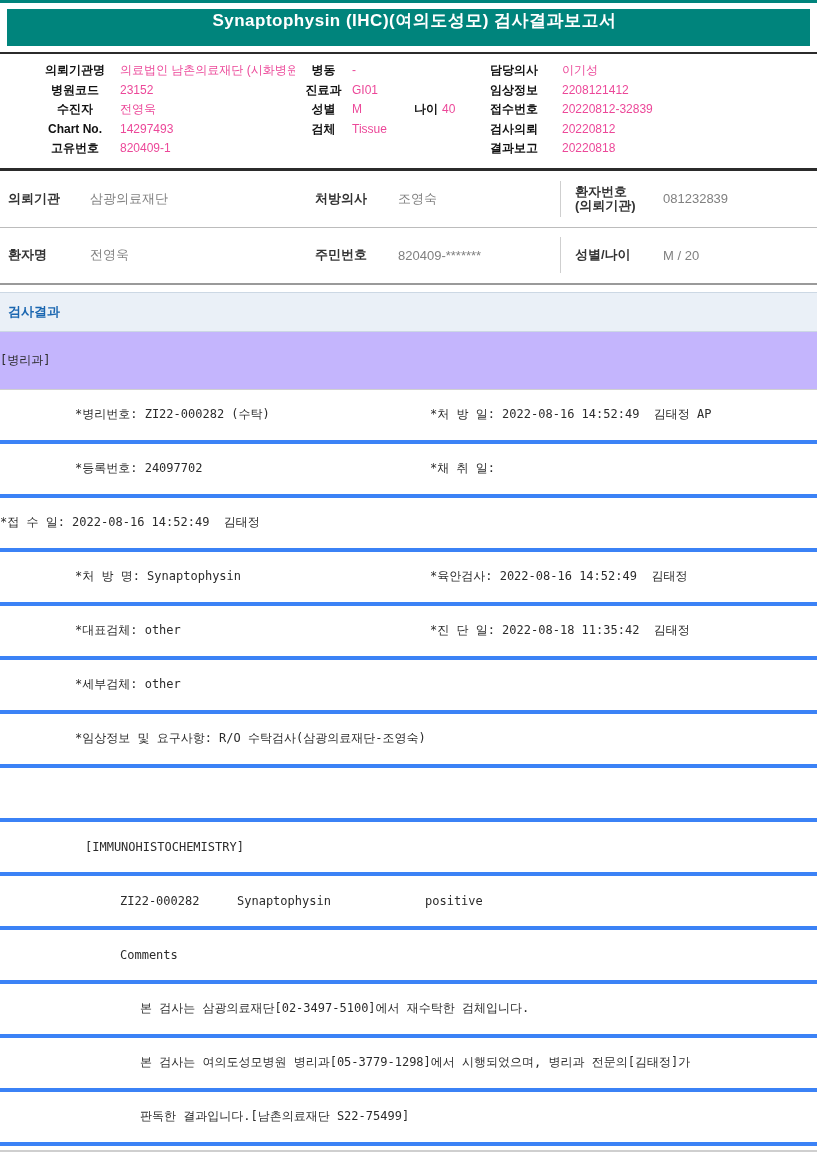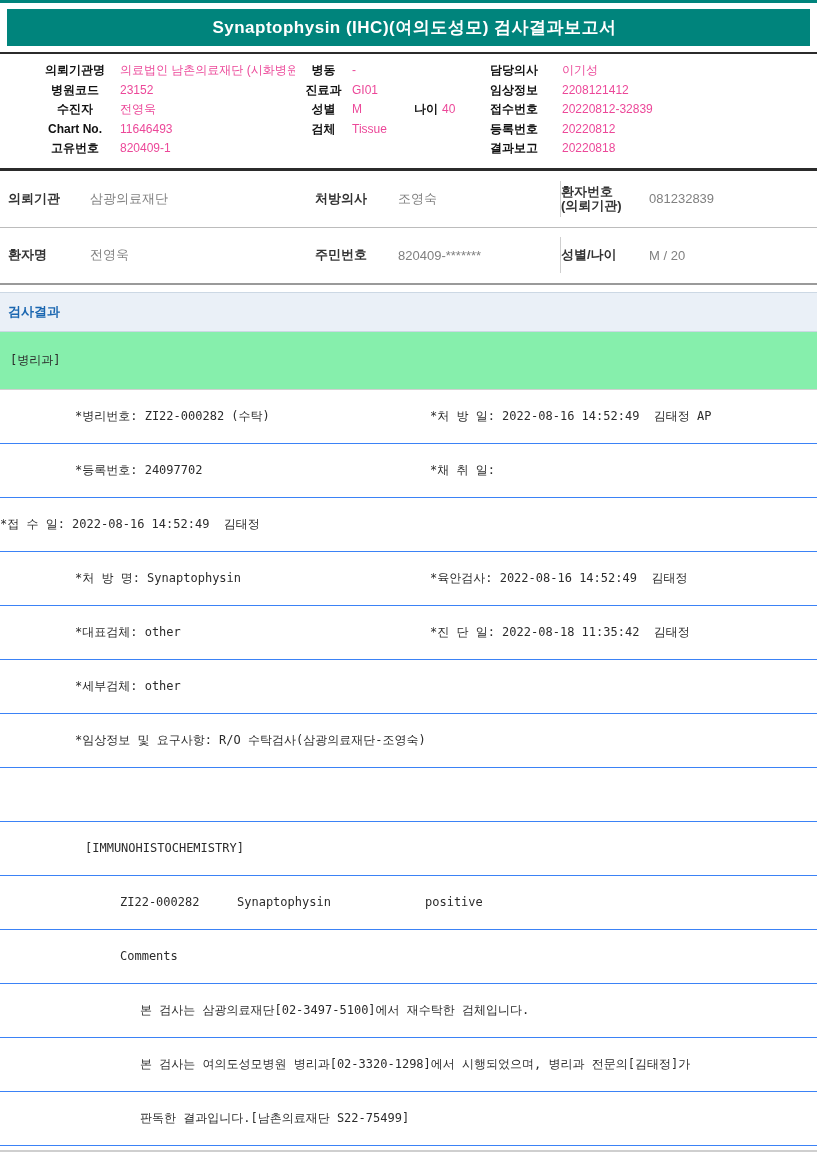--- a/index.html
+++ b/index.html
@@ -8,21 +8,21 @@
     width:817px; height:1154px; overflow:hidden;
     font-family:"Liberation Sans","DejaVu Sans",sans-serif;
     color:#222;
   }
   .page { width:817px; height:1154px; background:#fff; }
 
   
   .top-rule { height:3px; background:#00847C; }
   .banner {
     margin:6px 7px 0 7px; height:37px; background:#00847C;
-    display:flex; align-items:center; justify-content:center;padding-left:12px;
+    display:flex; align-items:flex-start; justify-content:center;padding-left:12px;
   }
   .banner h1 { color:#fff; font-size:17px; font-weight:bold; letter-spacing:.5px; }
 
   
   .info-section {
     margin-top:6px; border-top:2px solid #2b2b2b; border-bottom:3px solid #2b2b2b;
     padding:7px 0 9px 0; display:flex;
   }
   .info-left { width:470px; padding-left:30px; }
   .info-right { flex:1; padding-left:20px; }
@@ -37,38 +37,38 @@
   
   .prow {
     display:flex; align-items:center; height:57px; padding-left:8px;
     border-bottom:1px solid #bcbcbc; font-size:13px;
   }
   .prow.last { border-bottom:2px solid #9a9a9a; }
   .plbl { font-weight:bold; color:#333; }
   .pval { color:#808080; }
   .c1l { width:82px; } .c1v { width:225px; }
   .c2l { width:83px; } .c2v { width:162px; }
-  .pcol3 { display:flex; align-items:center; flex:1; height:36px; border-left:1px solid #cfcfcf; padding-left:0; }
+  .pcol3 { display:flex; align-items:center; flex:1; height:36px; border-left:1px solid #cfcfcf; padding-left:14px; }
   .lblwrap { width:88px; display:flex; flex-direction:column; line-height:14px; }
 
   
   .result-header {
     margin-top:7px; height:40px; background:#eaf0f7;
     border-top:1px solid #ccd8e4; border-bottom:1px solid #ccd8e4;
     display:flex; align-items:center; padding-left:8px;
   }
   .result-header span { color:#1A66B0; font-weight:bold; font-size:13px; }
   .dept-row {
-    height:58px; background:#86efac; border-bottom:1px solid #d0d0d0;
-    display:flex; align-items:center; padding-left:10px; font-size:12px;
+    height:58px; background:#c4b5fd; border-bottom:1px solid #d0d0d0;
+    display:flex; align-items:center; font-size:12px;
   }
   .mono { font-family:"DejaVu Sans Mono","DejaVu Sans",sans-serif; white-space:pre; color:#2b2b2b; }
 
   .detail-row {
-    height:54px; border-bottom:1px solid #3b82f6;
+    height:54px; border-bottom:4px solid #3b82f6;
     display:flex; align-items:center; font-size:12px;
   }
   .dl { width:430px; padding-left:75px; overflow:hidden; }
   .dr { flex:1; overflow:hidden; }
   .ihc { padding-left:85px; }
   .rcode { margin-left:120px; width:117px; }
   .rtest { width:188px; }
   .comments-lbl { margin-left:120px; }
   .comment { margin-left:140px; }
   .bottom-rule { height:2px; background:#cfcfcf; margin-top:4px; }
@@ -101,21 +101,21 @@
       <div class="irow">
         <span class="ilbl w1">수진자</span>
         <span class="ival wv1">전영욱</span>
         <span class="ilbl w2">성별</span>
         <span class="ival wv2">M</span>
         <span class="ilbl w3">나이</span>
         <span class="ival">40</span>
       </div>
       <div class="irow">
         <span class="ilbl w1">Chart No.</span>
-        <span class="ival wv1">11646493</span>
+        <span class="ival wv1">14297493</span>
         <span class="ilbl w2">검체</span>
         <span class="ival">Tissue</span>
       </div>
       <div class="irow">
         <span class="ilbl w1">고유번호</span>
         <span class="ival wv1">820409-1</span>
       </div>
     </div>
     <div class="info-right">
       <div class="irow">
@@ -124,21 +124,21 @@
       </div>
       <div class="irow">
         <span class="rl">임상정보</span>
         <span class="ival">2208121412</span>
       </div>
       <div class="irow">
         <span class="rl">접수번호</span>
         <span class="ival">20220812-32839</span>
       </div>
       <div class="irow">
-        <span class="rl">등록번호</span>
+        <span class="rl">검사의뢰</span>
         <span class="ival">20220812</span>
       </div>
       <div class="irow">
         <span class="rl">결과보고</span>
         <span class="ival">20220818</span>
       </div>
     </div>
   </div>
 
   <div class="patient">
@@ -218,21 +218,21 @@
   </div>
 
   <div class="detail-row">
     <span class="comments-lbl mono">Comments</span>
   </div>
 
   <div class="detail-row">
     <span class="comment mono">본 검사는 삼광의료재단[02-3497-5100]에서 재수탁한 검체입니다.</span>
   </div>
   <div class="detail-row">
-    <span class="comment mono">본 검사는 여의도성모병원 병리과[02-3320-1298]에서 시행되었으며, 병리과 전문의[김태정]가</span>
+    <span class="comment mono">본 검사는 여의도성모병원 병리과[05-3779-1298]에서 시행되었으며, 병리과 전문의[김태정]가</span>
   </div>
   <div class="detail-row">
     <span class="comment mono">판독한 결과입니다.[남촌의료재단 S22-75499]</span>
   </div>
 
   <div class="bottom-rule"></div>
 
 </div>
 
 </body></html>

